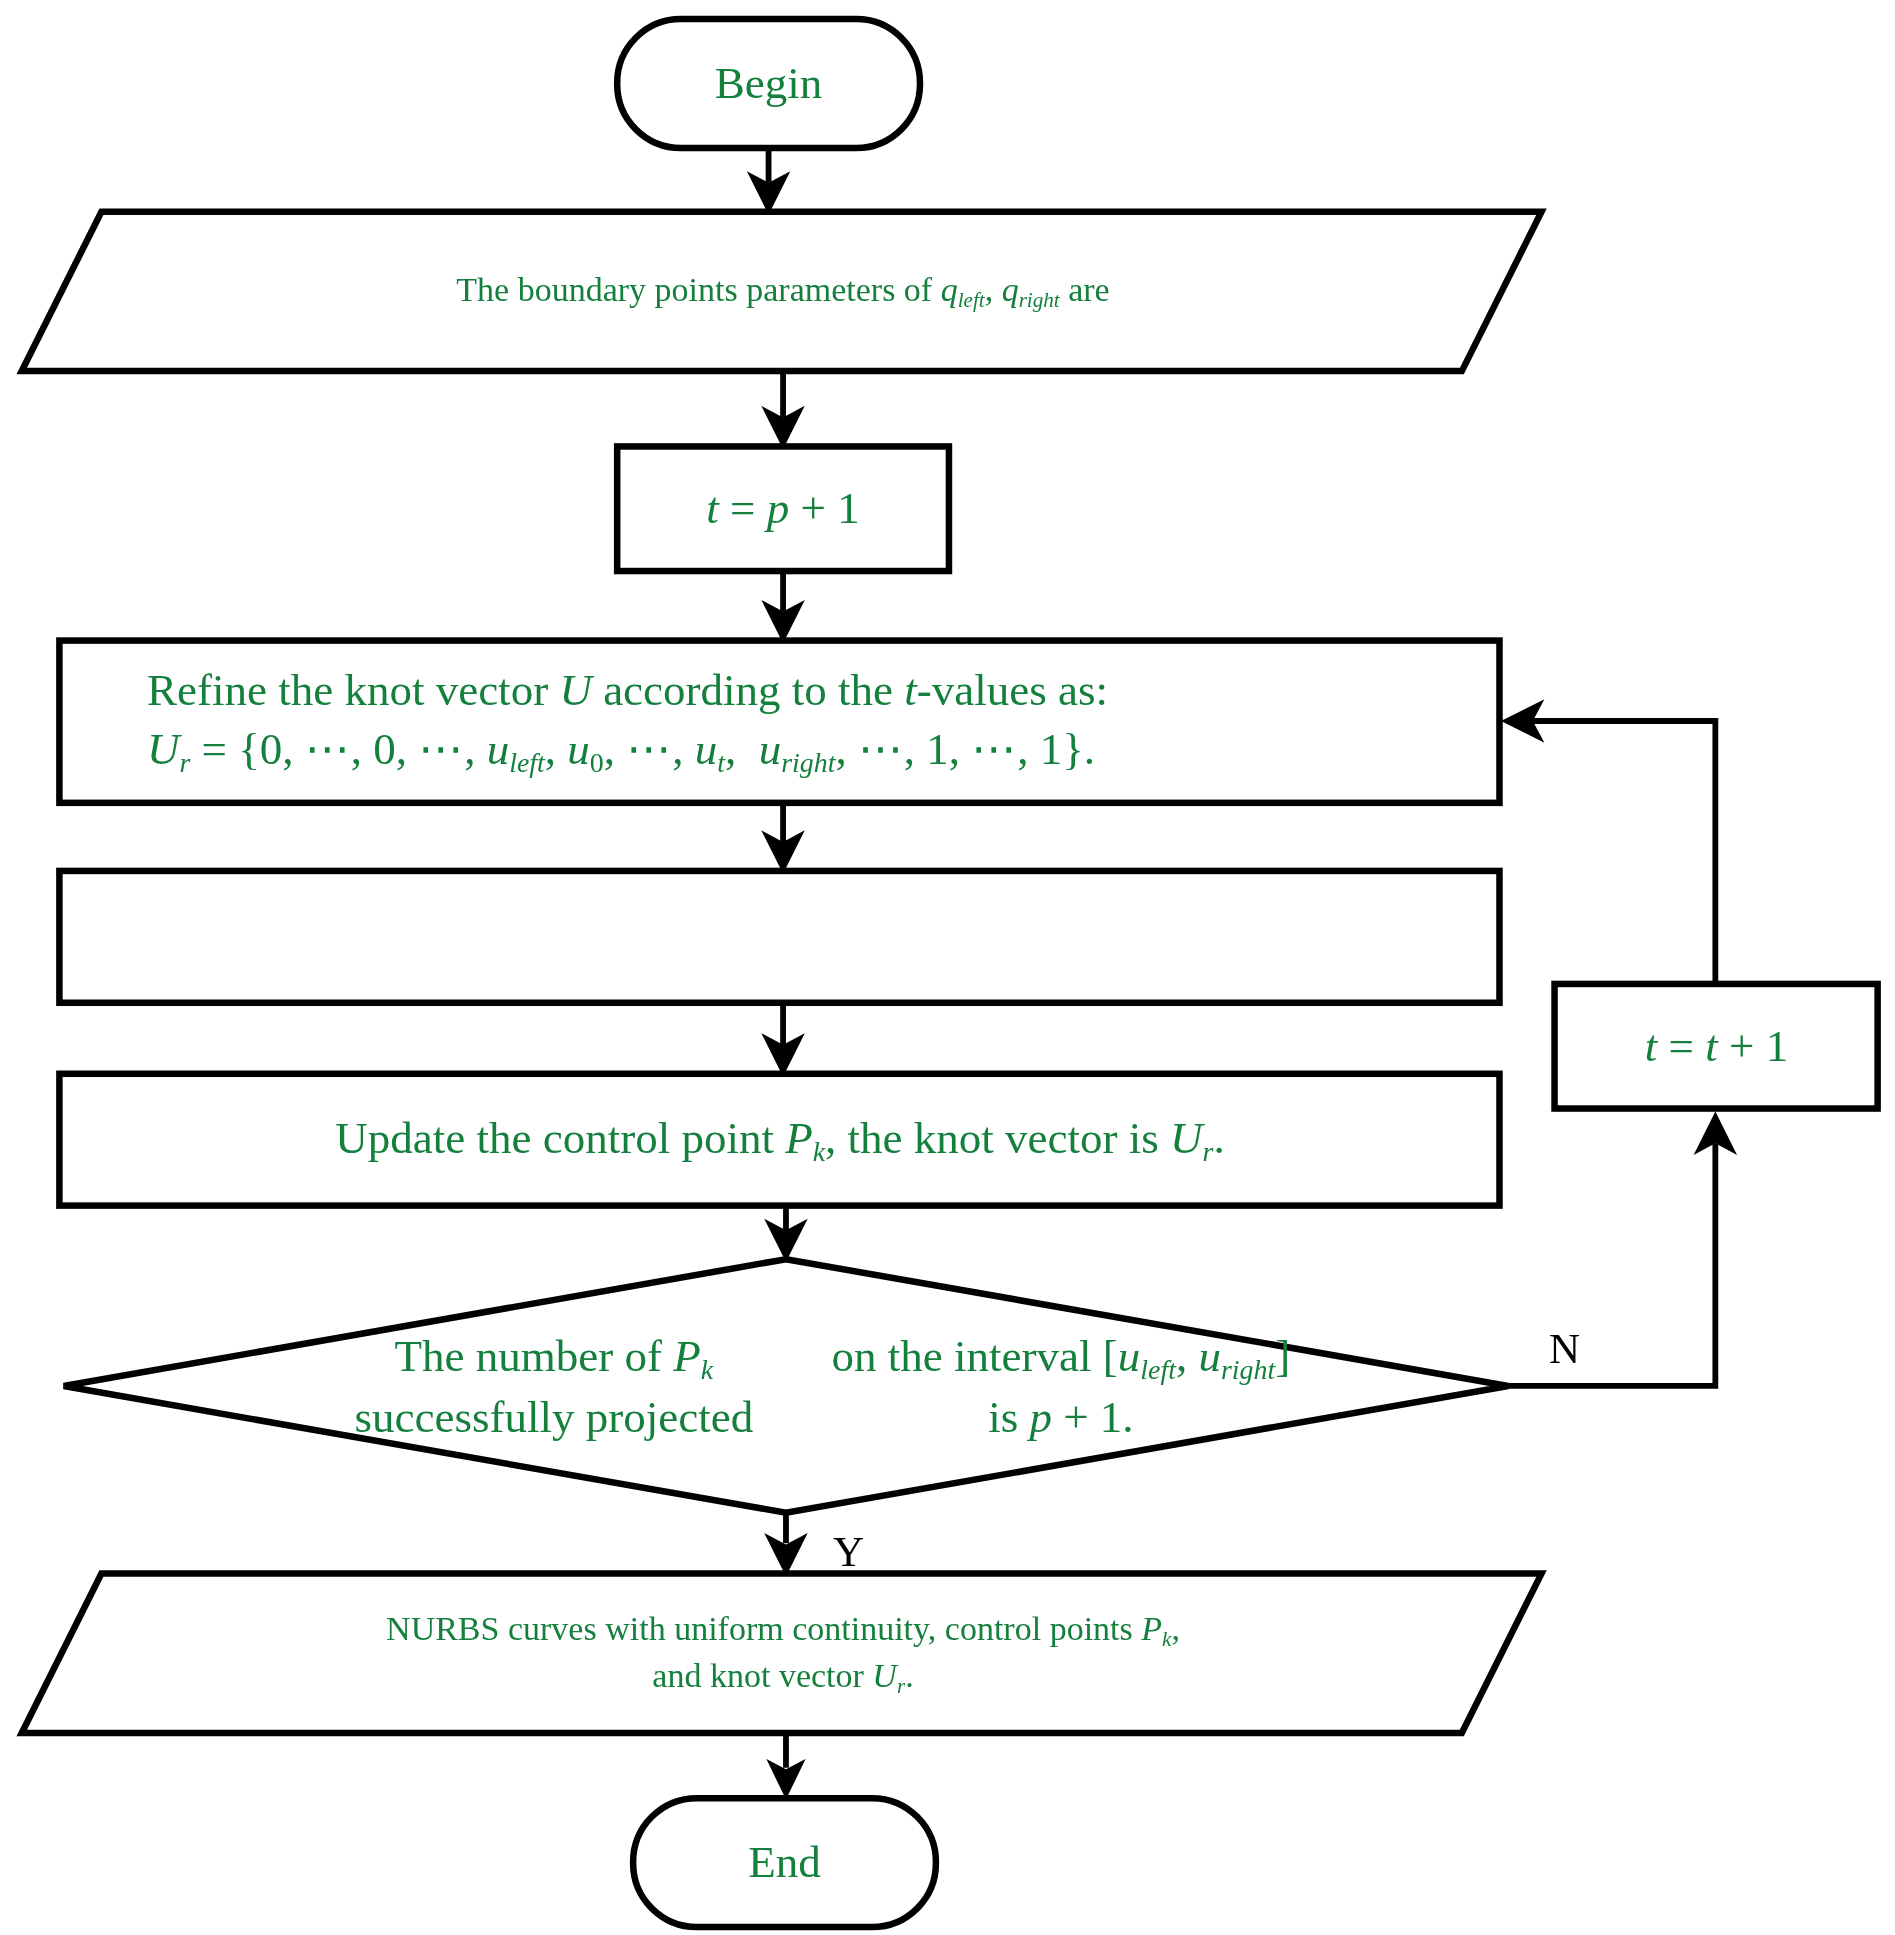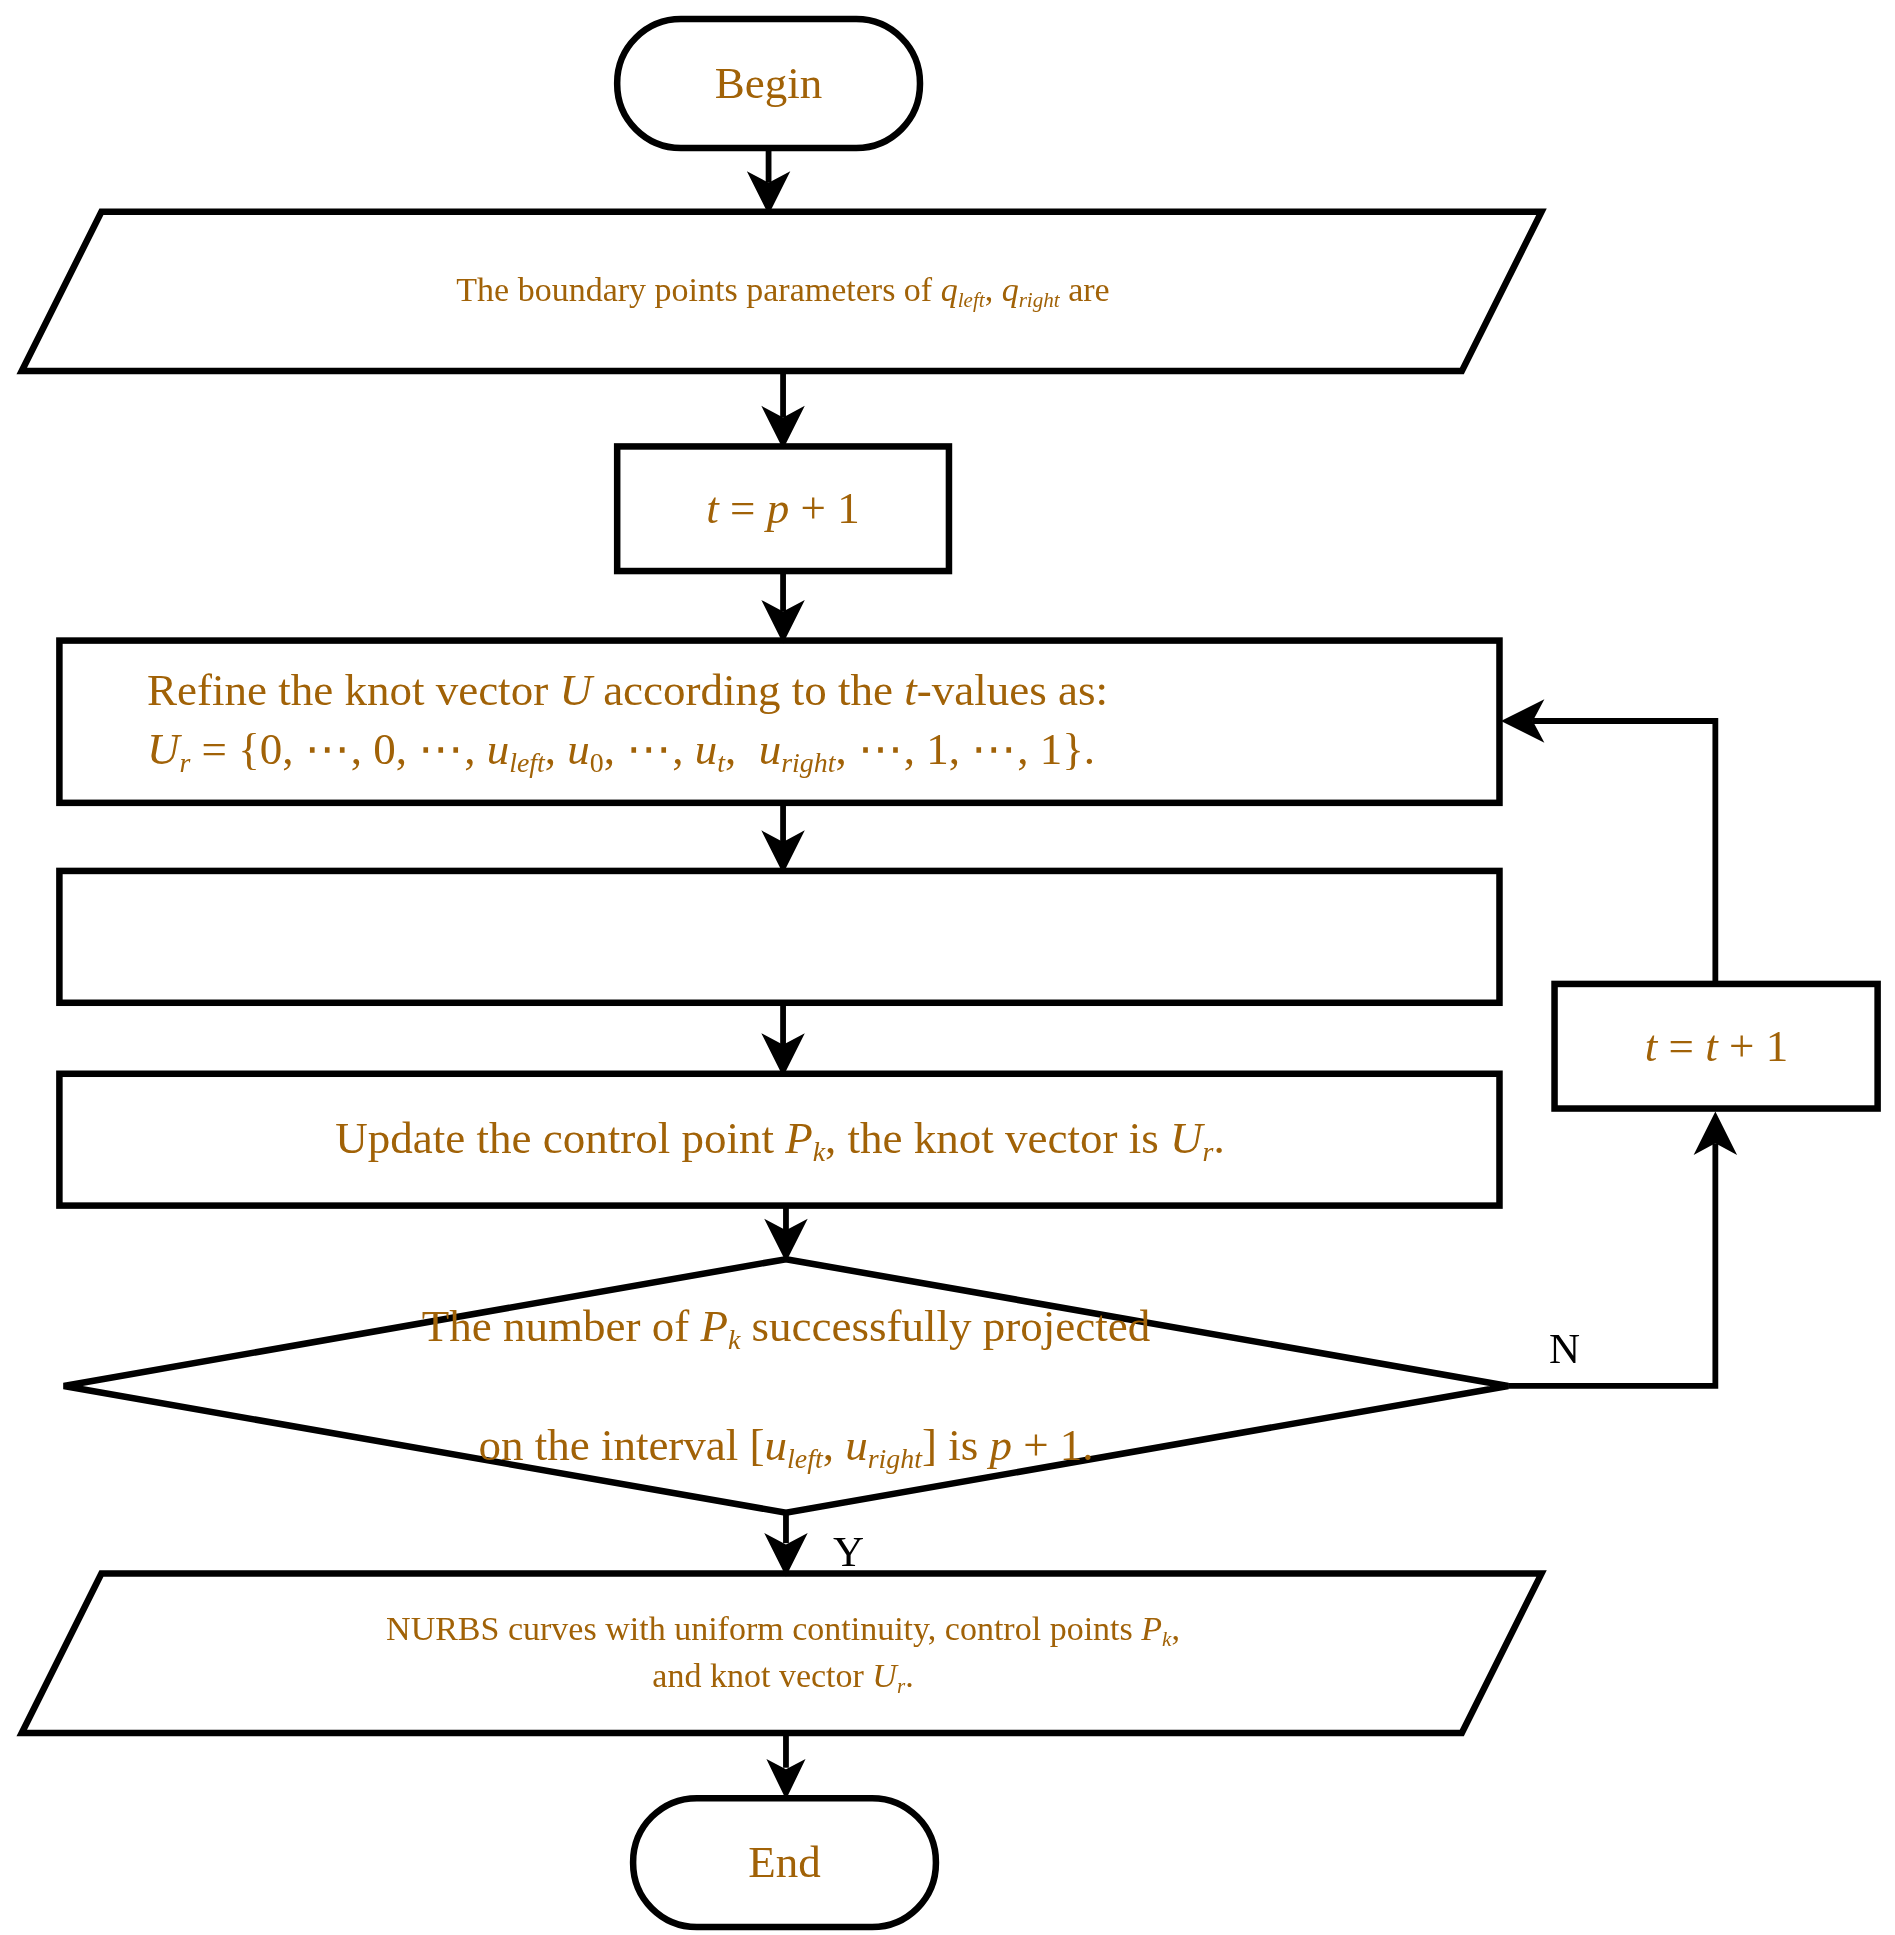--- a/index.html
+++ b/index.html
@@ -38,21 +38,21 @@
     stroke-linejoin: miter;
   }
   .arrowhead { fill: #000000; }
 
   .node-label {
     position: absolute;
     display: flex;
     align-items: center;
     justify-content: center;
     text-align: center;
-    color: #a16207;
+    color: #15803d;
     line-height: 1.30;
     pointer-events: none;
     white-space: pre-line;
   }
   .lbl-term   { font-size: 45px; }
   .lbl-io     { font-size: 34px; }
   .lbl-proc   { font-size: 45px; }
   .lbl-dec    { font-size: 45px; }
   .lbl-assign { font-size: 45px; }
   .branch-label {
@@ -162,21 +162,21 @@
   <div class="node-label lbl-proc" style="left:67px; top:640px; width:1426px; height:162px; flex-direction:column; align-items:flex-start; padding-left:80px; box-sizing:border-box;">
     <div>Refine the knot vector <i class="v">U</i> according to the <i class="v">t</i>-values as:</div>
     <div><i class="v">U</i><sub class="s">r</sub> = {0, <span class="dots">⋯</span>, 0, <span class="dots">⋯</span>, <i class="v">u</i><sub class="s">left</sub>, <i class="v">u</i><sub class="n">0</sub>, <span class="dots">⋯</span>, <i class="v">u</i><sub class="s">t</sub>,&nbsp; <i class="v">u</i><sub class="s">right</sub>, <span class="dots">⋯</span>, 1, <span class="dots">⋯</span>, 1}.</div>
   </div>
 
 
   <div class="node-label lbl-proc" style="left:67px; top:1074px; width:1426px; height:132px;">
     <span>Update the control point <i class="v">P</i><sub class="s">k</sub>, the knot vector is <i class="v">U</i><sub class="s">r</sub>.</span>
   </div>
 
-  <div class="node-label lbl-dec" style="left:279px; top:1297px; width:1014px; height:180px; flex-direction:column; justify-content:space-between;">
+  <div class="node-label lbl-dec" style="left:279px; top:1297px; width:1014px; height:180px; flex-direction:row; justify-content:space-between;">
     <div>The number of <i class="v">P</i><sub class="s">k</sub> successfully projected</div>
     <div>on the interval [<i class="v">u</i><sub class="s">left</sub>, <i class="v">u</i><sub class="s">right</sub>] is <i class="v">p</i> + 1.</div>
   </div>
 
   <div class="node-label lbl-assign" style="left:1555px; top:984px; width:323px; height:125px;">
     <span><i class="v">t</i> = <i class="v">t</i> + 1</span>
   </div>
 
   <div class="node-label lbl-io" style="left:109px; top:1574px; width:1348px; height:159px; flex-direction:column;">
     <div>NURBS curves with uniform continuity, control points <i class="v">P</i><sub class="s">k</sub>,</div>

